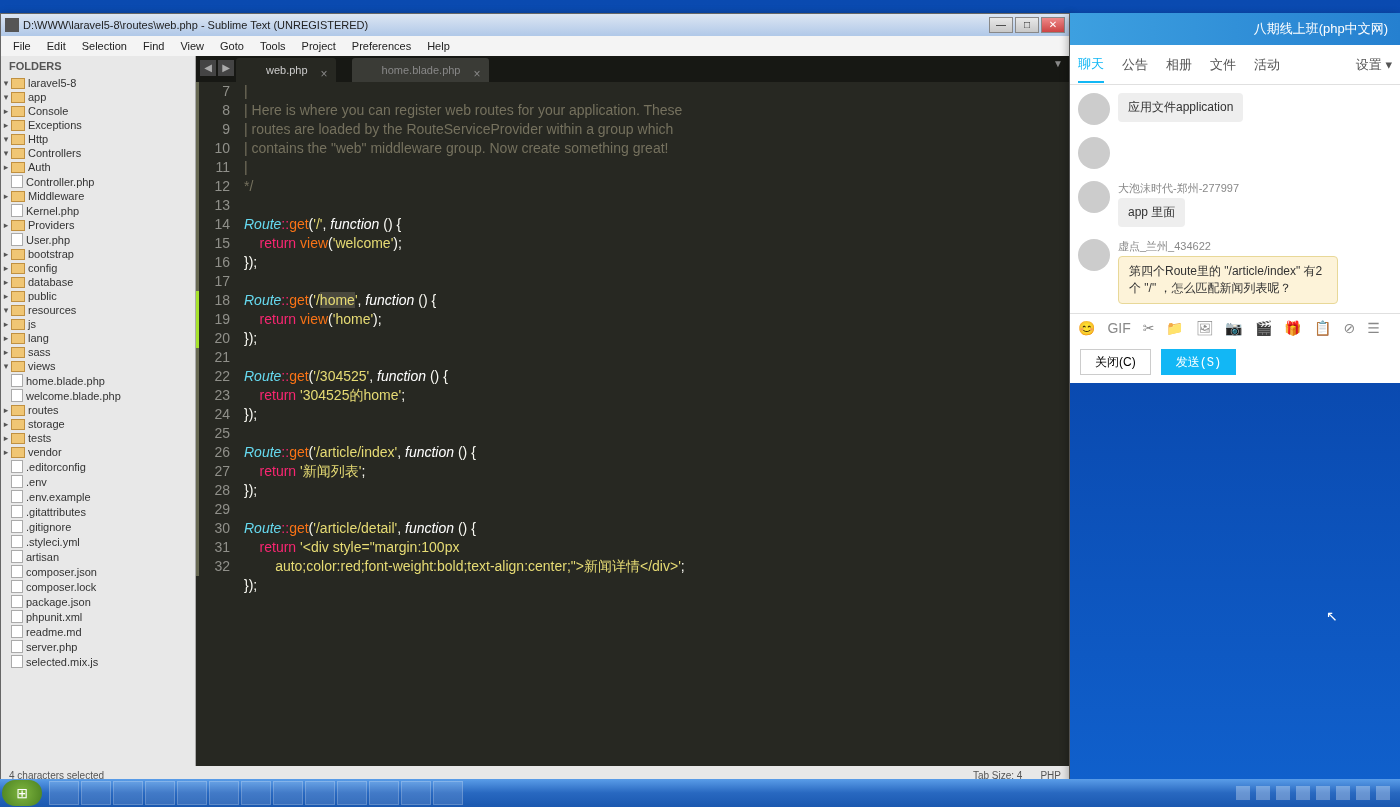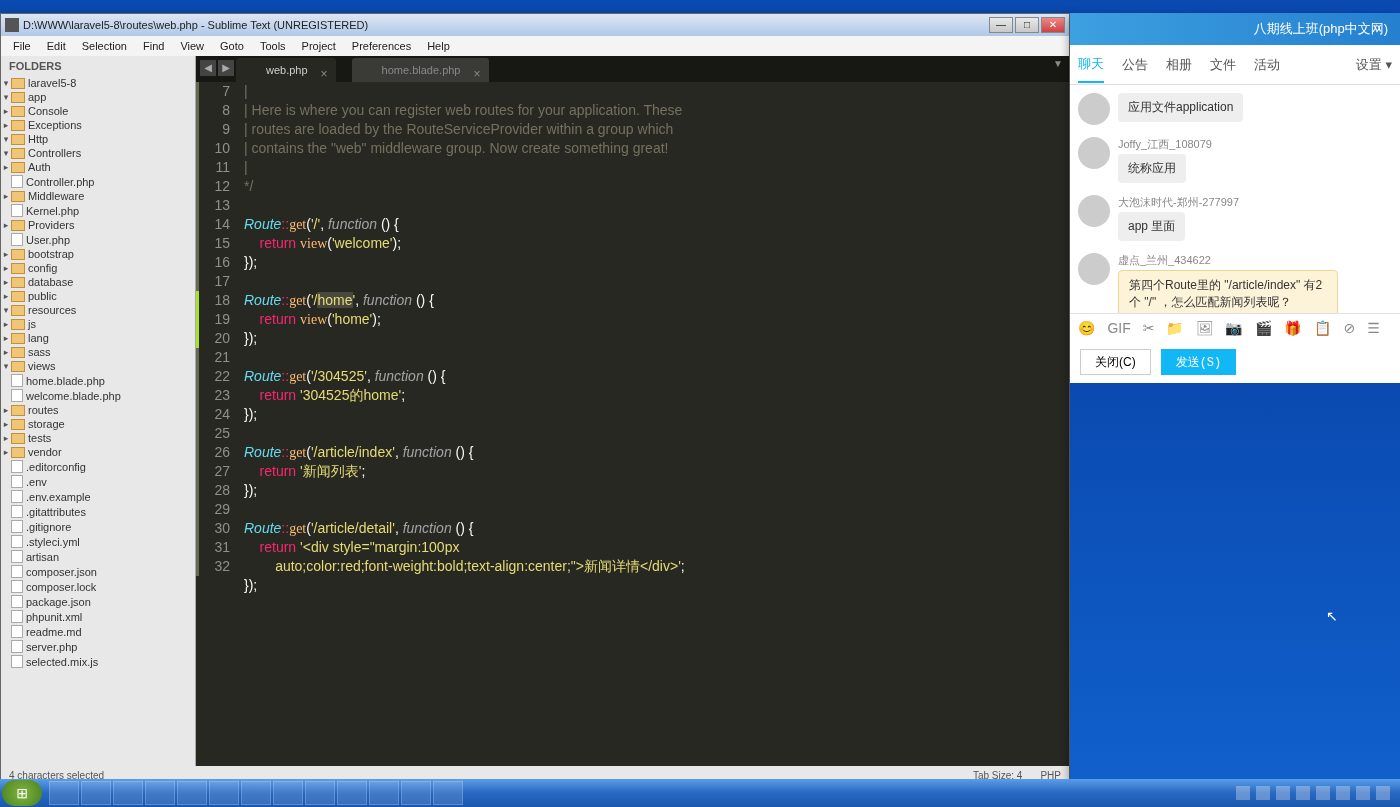--- a/index.html
+++ b/index.html
@@ -36,26 +36,26 @@
 .nav-arrows { position: absolute; left: 4px; top: 4px; display: flex; gap: 2px; }
 .nav-arrows span { width: 16px; height: 16px; background: #444; color: #aaa; font-size: 10px; text-align: center; line-height: 16px; cursor: pointer; }
 .tab { height: 24px; padding: 0 28px 0 30px; background: #272822; color: #ccc; font-size: 11px; line-height: 24px; margin-right: 16px; position: relative; cursor: pointer; border-radius: 3px 3px 0 0; }
 .tab.inactive { background: #3a3b36; color: #888; }
 .tab .tab-close { position: absolute; right: 8px; top: 4px; font-size: 12px; color: #888; }
 .code-container { flex: 1; display: flex; font-family: Consolas, monospace; font-size: 14px; line-height: 19px; overflow: auto; }
 .gutter { width: 44px; text-align: right; color: #90908a; padding-right: 10px; user-select: none; border-left: 3px solid #676852; }
 .gutter.mod { border-left-color: #a6e22e; }
 .code { flex: 1; color: #f8f8f2; white-space: pre; padding-left: 4px; }
 .code .kw { color: #66d9ef; font-style: italic; }
-.code .fn { color: #fdba74; font-family: Liberation Serif, serif; }
+.code .fn { color: #f97316; }
 .code .str { color: #e6db74; }
 .code .op { color: #f92672; }
 .code .cmt { color: #75715e; }
 .code .ret { color: #f92672; }
-.code .func { color: #a3a3a3; font-style: italic; }
+.code .func { color: #ffffff; font-style: italic; }
 .code .sel { background: #49483e; }
 
 .status-bar { height: 18px; background: #e8e8e8; color: #555; font-size: 10px; display: flex; align-items: center; padding: 0 8px; }
 .status-bar .spacer { flex: 1; }
 .status-bar .seg { margin-left: 18px; }
 
 
 .chat-panel { position: absolute; right: 0; top: 13px; width: 330px; height: 770px; background: #fff; display: flex; flex-direction: column; box-shadow: -2px 2px 8px rgba(0,0,0,0.3); }
 .chat-title { height: 32px; background: linear-gradient(to right, #3da0e0, #2580d0); color: #fff; font-size: 13px; display: flex; align-items: center; justify-content: flex-end; padding: 0 12px; }
 .chat-tabs { height: 40px; border-bottom: 1px solid #e0e0e0; display: flex; align-items: center; padding: 0 8px; font-size: 13px; color: #555; gap: 18px; }
@@ -502,21 +502,20 @@
       <span>活动</span>
       <span class="settings">设置 ▾</span>
     </div>
   <div class="chat-messages" id="chat-msgs">
       <div class="msg">
         <div class="avatar"></div>
         <div class="msg-body"><div class="msg-bubble">应用文件application</div></div>
       </div>
       <div class="msg">
         <div class="avatar"></div>
-        <div class="msg-body"><div class="msg-name">Joffy_江西_108079</div><div class="msg-bubble">统称应用</div></div>
       </div>
       <div class="msg">
         <div class="avatar"></div>
         <div class="msg-body"><div class="msg-name">大泡沫时代-郑州-277997</div><div class="msg-bubble">app  里面</div></div>
       </div>
       <div class="msg">
         <div class="avatar"></div>
         <div class="msg-body"><div class="msg-name">虚点_兰州_434622</div><div class="msg-bubble q">第四个Route里的 "/article/index" 有2个 "/" ，怎么匹配新闻列表呢？</div></div>
       </div>
     </div>

